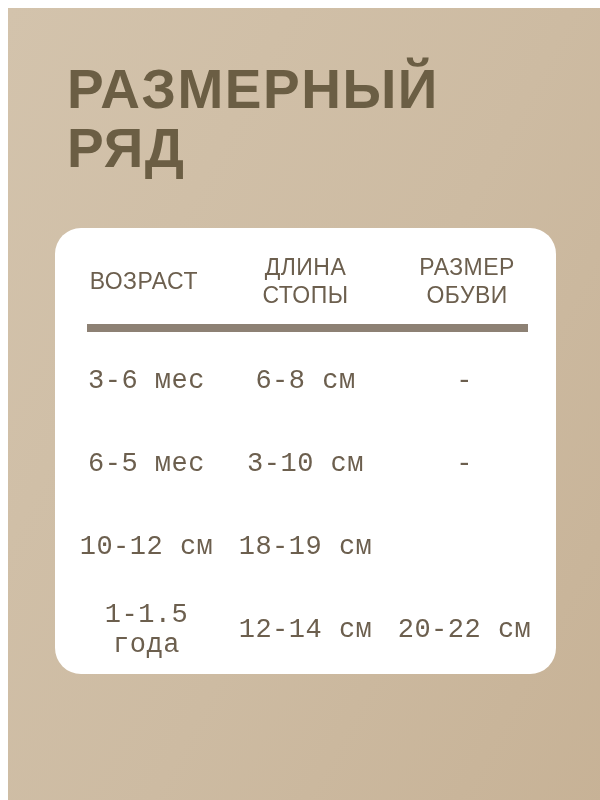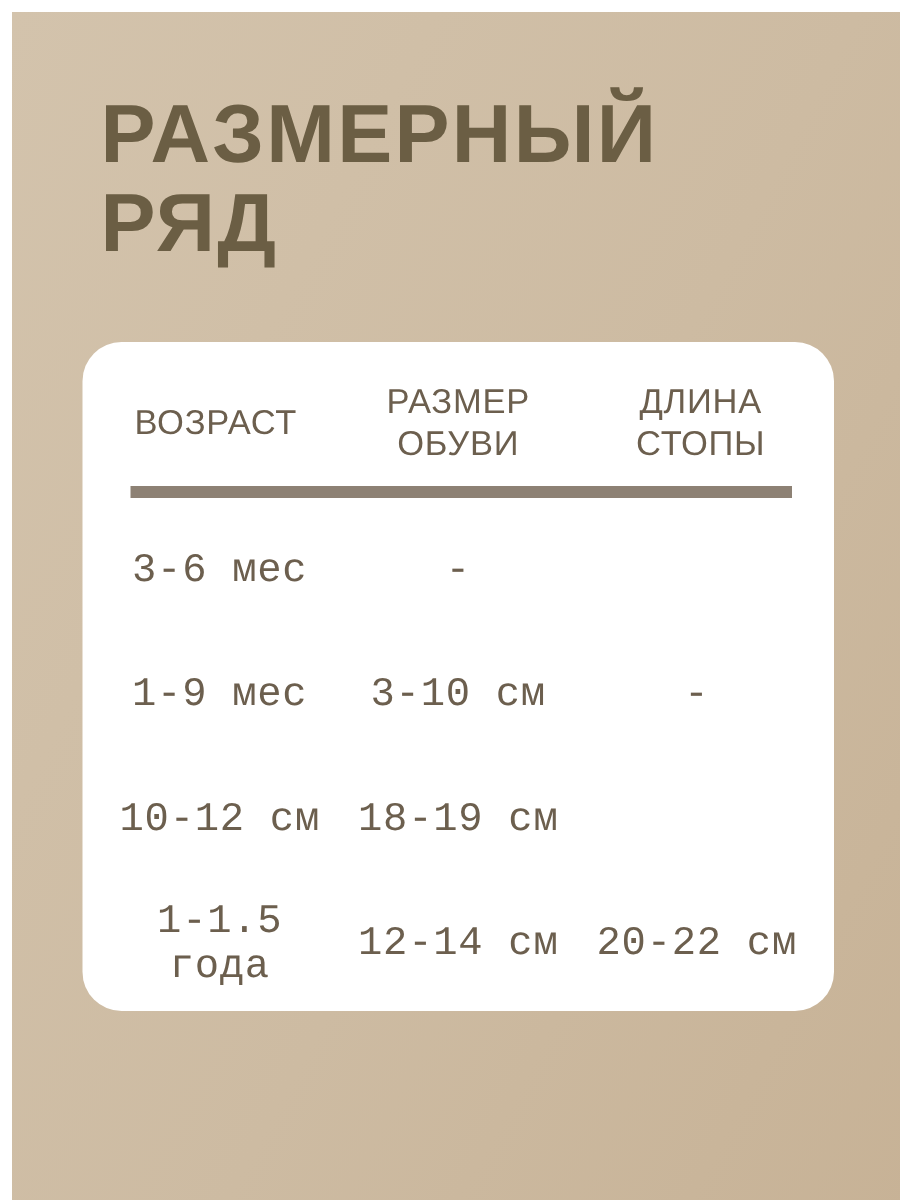--- a/index.html
+++ b/index.html
@@ -49,36 +49,37 @@
 
   <h1 class="title">РАЗМЕРНЫЙ РЯД</h1>
 
   <section class="card">
 
     <div class="thead">
       <div class="tcell">
         <span>ВОЗРАСТ</span>
       </div>
       <div class="tcell">
-        <span>РАЗМЕР ОБУВИ</span>
+        <span>ДЛИНА СТОПЫ</span>
       </div>
       <div class="tcell">
-        <span>ДЛИНА СТОПЫ</span>
+        <span>РАЗМЕР ОБУВИ</span>
       </div>
     </div>
 
     <div class="divider"></div>
 
     <div class="tbody">
         <div class="trow">
           <div class="tcell">3-6 мес</div>
+          <div class="tcell">6-8 см</div>
           <div class="tcell">-</div>
         </div>
         <div class="trow">
-          <div class="tcell">1-9 мес</div>
+          <div class="tcell">6-5 мес</div>
           <div class="tcell">3-10 см</div>
           <div class="tcell">-</div>
         </div>
         <div class="trow">
           <div class="tcell">10-12 см</div>
           <div class="tcell">18-19 см</div>
         </div>
         <div class="trow">
           <div class="tcell">1-1.5 года</div>
           <div class="tcell">12-14 см</div>

